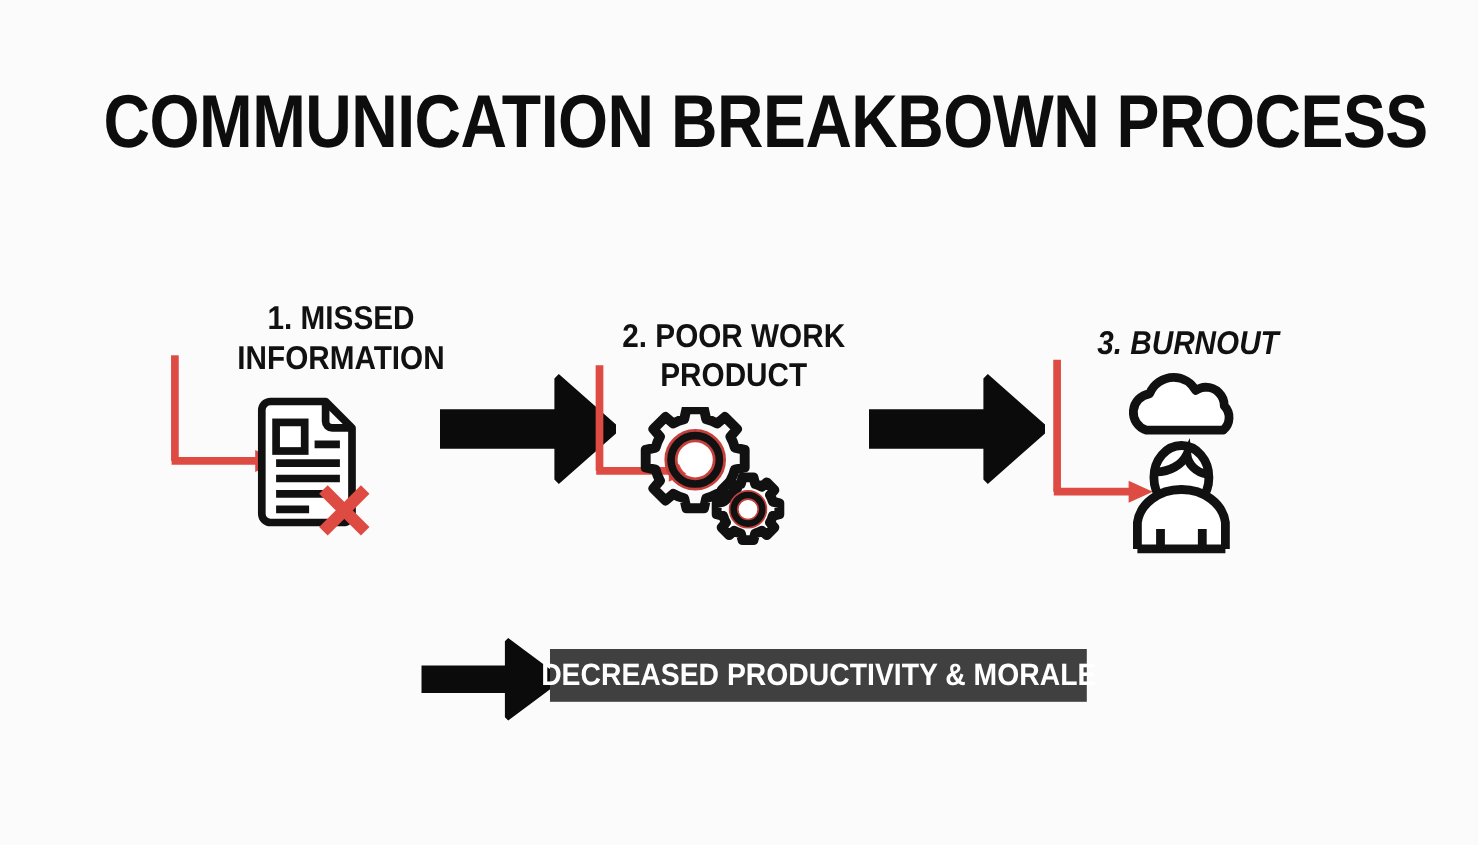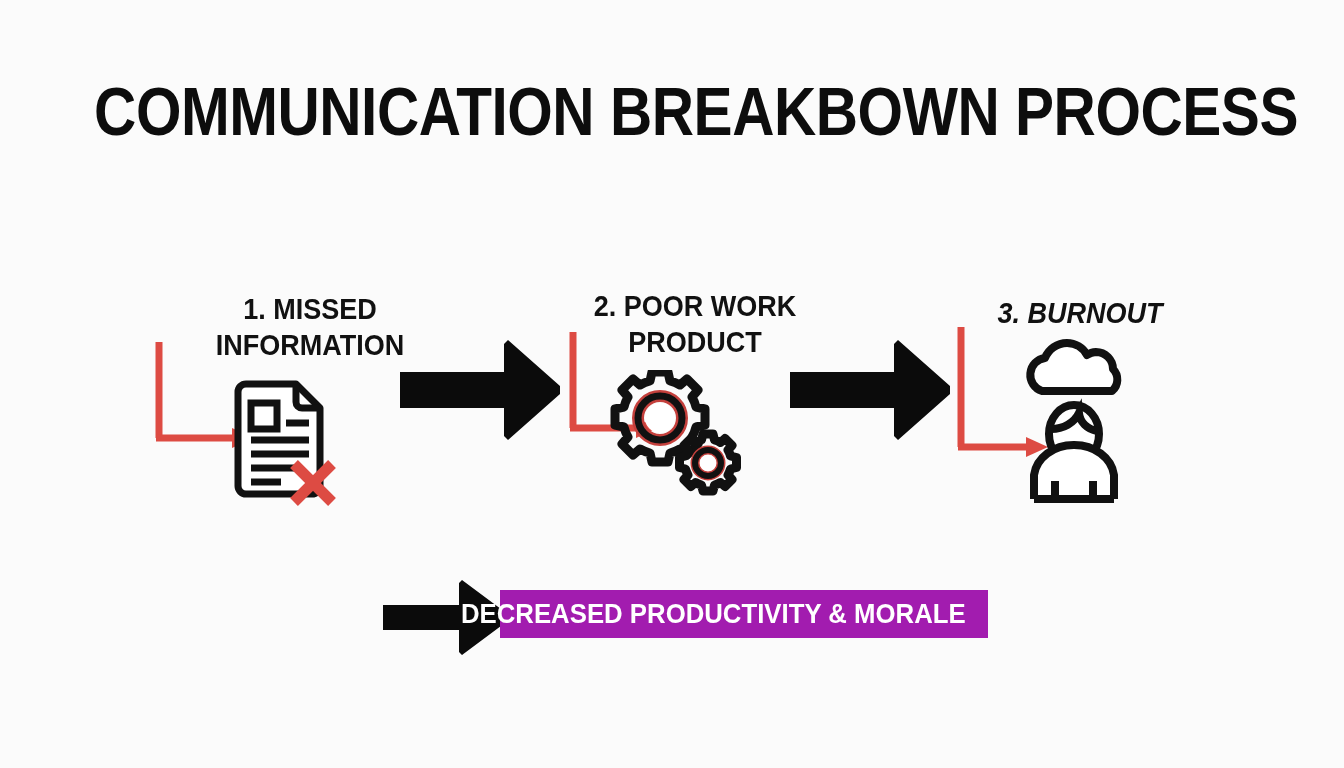--- a/index.html
+++ b/index.html
@@ -66,44 +66,44 @@
   .big-arrow {
     position: absolute;
   }
 
   
   .outcome-arrow {
     position: absolute;
   }
   .outcome-banner {
     position: absolute;
-    background: #a21caf;
+    background: #404040;
     display: flex;
     align-items: center;
-    justify-content: flex-end;
+    justify-content: center;
   }
   .outcome-text {
     font-family: "Liberation Sans Narrow", "Liberation Sans", sans-serif;
     font-weight: bold;
     font-size: 28px;
     line-height: 30px;
     color: #ffffff;
     letter-spacing: 0px;
     transform: scaleX(0.92);
     white-space: nowrap;
   }
 </style>
 </head>
 <body>
 
 <div id="canvas">
 
   <div class="diagram-title">COMMUNICATION BREAKBOWN PROCESS</div>
 
-  <div class="step" style="left:150px; top:283px; width:260px; height:240px;">
+  <div class="step" style="left:150px; top:264px; width:260px; height:240px;">
 
     <div class="step-label" style="left:40px; top:8px; width:240px;">1. MISSED
 INFORMATION</div>
 
     <svg class="elbow" style="left:0px; top:55px;" width="120" height="120" viewBox="0 0 120 120">
       <path d="M9 4 L9 100" stroke="#dd4b43" stroke-width="7" fill="none" stroke-linecap="butt"></path>
       <path d="M6 100 L86 100" stroke="#dd4b43" stroke-width="7" fill="none" stroke-linecap="butt"></path>
       <path d="M82 90 L104 100 L82 110 Z" fill="#dd4b43"></path>
     </svg>
 
@@ -125,21 +125,21 @@
         <path d="M72 86 L110 124"></path>
         <path d="M110 86 L72 124"></path>
       </g>
     </svg>
   </div>
 
   <svg class="big-arrow" style="left:400px; top:330px;" width="165" height="120" viewBox="0 0 165 120">
     <path d="M0 42 L104 42 L104 14 L108 10 L160 56 L160 64 L108 110 L104 106 L104 78 L0 78 Z" fill="#0b0b0b"></path>
   </svg>
 
-  <div class="step" style="left:540px; top:282px; width:270px; height:240px;">
+  <div class="step" style="left:512px; top:282px; width:270px; height:240px;">
 
     <div class="step-label" style="left:30px; top:6px; width:250px;">2. POOR WORK
 PRODUCT</div>
 
     <svg class="elbow" style="left:24px; top:46px;" width="120" height="120" viewBox="0 0 120 120">
       <path d="M9 4 L9 100" stroke="#dd4b43" stroke-width="7" fill="none" stroke-linecap="butt"></path>
       <path d="M6 100 L76 100" stroke="#dd4b43" stroke-width="7" fill="none" stroke-linecap="butt"></path>
       <path d="M72 90 L94 100 L72 110 Z" fill="#dd4b43"></path>
     </svg>
 

